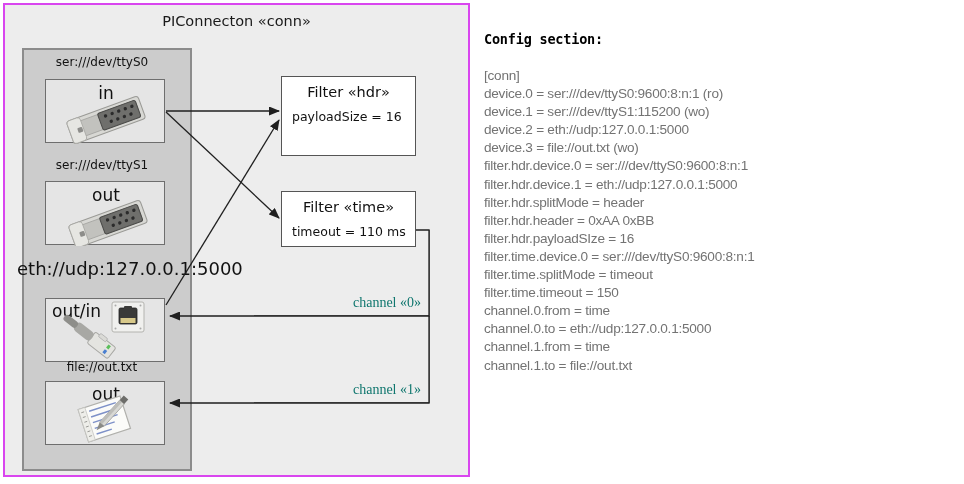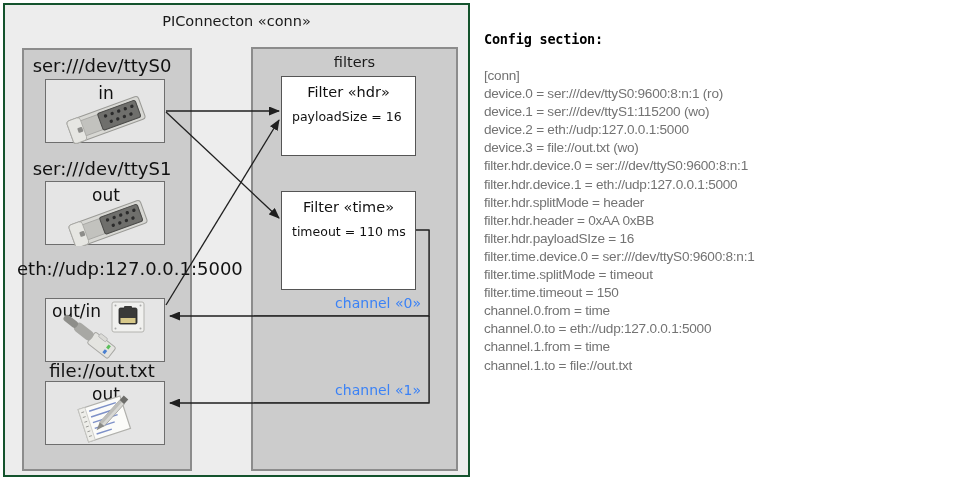--- a/index.html
+++ b/index.html
@@ -2,51 +2,51 @@
 <html><head>
 <meta charset="utf-8">
 <style>
   html,body{margin:0;padding:0;background:#ffffff;}
   body{width:964px;height:484px;position:relative;overflow:hidden;
        font-family:"DejaVu Sans","Liberation Sans",sans-serif;
        -webkit-font-smoothing:antialiased;}
 
   
   #outer-box{position:absolute;left:3px;top:3px;width:467px;height:474px;
-             background:#ededed;border:2px solid #14532d;box-sizing:border-box;}
+             background:#ededed;border:2px solid #d946ef;box-sizing:border-box;}
   #outer-title{position:absolute;left:0;top:8px;width:100%;text-align:center;
                font-size:14.5px;color:#1a1a1a;}
 
   
   .panel{position:absolute;background:#cccccc;border:2px solid #8c8c8c;box-sizing:border-box;}
   #devices-panel{left:17px;top:43px;width:170px;height:423px;}
   #filters-panel{left:246px;top:42px;width:207px;height:424px;}
   #filters-title{position:absolute;left:0;top:5px;width:100%;text-align:center;
                  font-size:14.5px;color:#1a1a1a;}
 
   
   .dev-label{position:absolute;width:170px;left:0;text-align:center;
-             font-size:18px;color:#111;white-space:nowrap;}
+             font-size:12px;color:#111;white-space:nowrap;}
   .dev-box{position:absolute;background:#e5e5e5;border:1.5px solid #6e6e6e;
            box-sizing:border-box;}
   .dev-dir{position:absolute;font-size:17px;color:#111;line-height:1;}
 
   
   .filter-box{position:absolute;background:#ffffff;border:1.5px solid #555;
               box-sizing:border-box;}
   .filter-title{position:absolute;left:0;top:7px;width:100%;text-align:center;
                 font-size:14.5px;color:#111;}
   .filter-props{position:absolute;left:10px;top:32px;font-size:12.5px;color:#111;
                 line-height:15px;}
 
   
   .chan-box{position:absolute;border:1.5px solid #777;box-sizing:border-box;
             background:transparent;}
-  .chan-label{position:absolute;right:8px;bottom:4px;font-size:14px;color:#3b82f6;
-              white-space:nowrap;}
+  .chan-label{position:absolute;right:8px;bottom:4px;font-size:14px;color:#0f766e;
+              white-space:nowrap;font-family:Liberation Serif, serif;}
 
   
   #wires{position:absolute;left:0;top:0;width:964px;height:484px;pointer-events:none;}
 
   
   #config-pane{position:absolute;left:482px;top:0;width:482px;height:484px;margin-top:23px;}
   #config-heading{position:absolute;left:2px;top:8px;font-size:13.5px;font-weight:bold;
                   font-family:"DejaVu Sans Mono","Liberation Mono",monospace;color:#000;
                   letter-spacing:-0.2px;}
   #config-body{position:absolute;left:2px;top:44px;font-size:13.6px;
@@ -54,23 +54,20 @@
                color:#737373;line-height:18.1px;white-space:pre;letter-spacing:-0.25px;}
 </style>
 </head>
 <body>
 
 <div id="outer-box">
   <div id="outer-title">PIConnecton «conn»</div>
 
   <div class="panel" id="devices-panel"></div>
 
-  <div class="panel" id="filters-panel">
-    <div id="filters-title">filters</div>
-  </div>
 </div>
 
 <div class="dev-label" style="left:17px;top:55px;">ser:///dev/ttyS0</div>
 <div class="dev-box" style="left:45px;top:79px;width:120px;height:64px;">
   <div class="dev-dir" style="left:0;top:5px;width:120px;text-align:center;">in</div>
   <svg width="120" height="64" style="position:absolute;left:0;top:0;">
     <g transform="translate(60,40) rotate(-20)">
       <rect x="-38" y="-12" width="76" height="24" rx="3" fill="#d8d8d4" stroke="#9a9a96" stroke-width="1"></rect>
       <rect x="-34" y="-8" width="68" height="16" rx="2" fill="#c2c2be" stroke="#a5a5a1" stroke-width="0.8"></rect>
       <rect x="-6" y="-9" width="40" height="18" rx="2" fill="#6f6f6c" stroke="#4a4a48" stroke-width="1"></rect>
@@ -171,21 +168,21 @@
   </svg>
 </div>
 
 <div class="filter-box" style="left:281px;top:76px;width:135px;height:80px;padding-left:36px;">
   <div class="filter-title">Filter «hdr»</div>
   <div class="filter-props">
     <div>payloadSize = 16</div>
   </div>
 </div>
 
-<div class="filter-box" style="left:281px;top:191px;width:135px;height:99px;">
+<div class="filter-box" style="left:281px;top:191px;width:135px;height:56px;">
   <div class="filter-title">Filter «time»</div>
   <div class="filter-props">
     <div>timeout = 110 ms</div>
   </div>
 </div>
 
 <div class="chan-box" style="left:254px;top:230px;width:176px;height:86px;border-top:none;border-left:none;">
   <div class="chan-label">channel «0»</div>
 </div>
 <div class="chan-box" style="left:254px;top:316px;width:176px;height:87px;border-top:none;border-left:none;">

